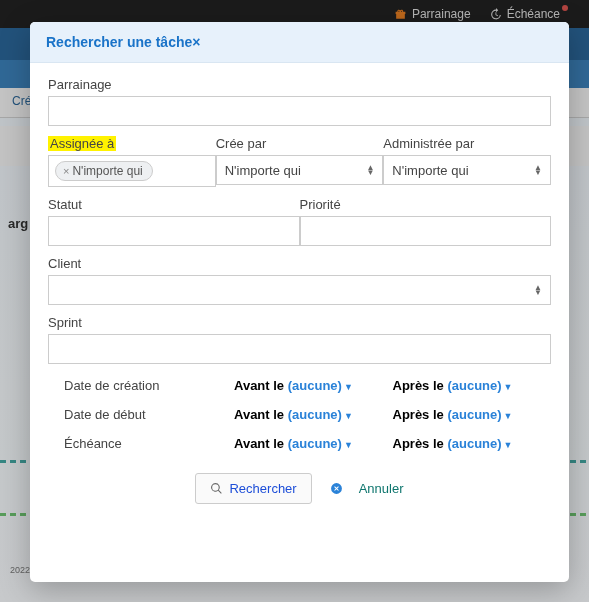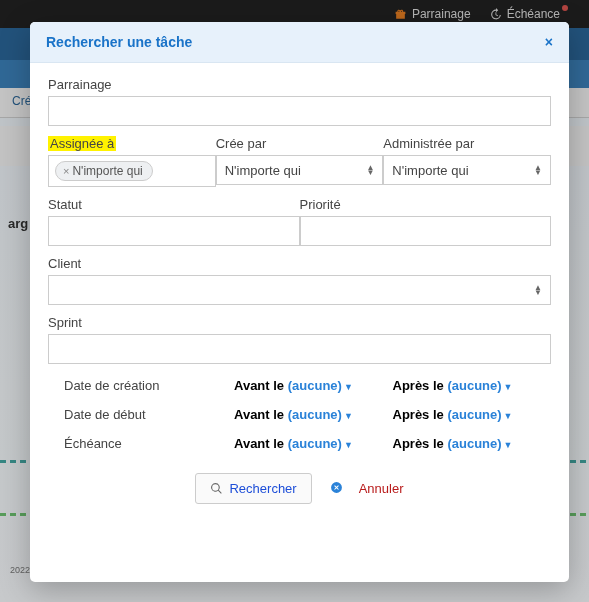--- a/index.html
+++ b/index.html
@@ -47,21 +47,21 @@
     background:#fff;
     border-radius:5px;
     box-shadow:0 8px 30px rgba(0,0,0,0.25);
     display:flex; flex-direction:column;
   }
   .modal-header {
     background:#e7f1fb;
     border-bottom:1px solid #d9e6f2;
     border-radius:5px 5px 0 0;
     padding:12px 16px;
-    display:flex; justify-content:space-between; align-items:center;
+    display:flex; align-items:center;
   }
   .modal-title { color:#1a73c8; font-weight:600; font-size:14px;}
   .close-x { color:#1a73c8; font-weight:700; cursor:pointer; font-size:14px;}
   .modal-body { padding:14px 18px 18px 18px; flex:1; overflow:auto;}
   .label { font-size:13px; color:#444; margin-bottom:4px; display:block;}
   .highlight { background:#fff200; padding:0 2px;}
   .field { margin-bottom:10px;}
   .input, .select {
     width:100%;
     border:1px solid #ccc;
@@ -86,21 +86,21 @@
   .date-row .dlabel { width:170px; color:#444;}
   .date-pick { flex:1; font-size:13px;font-weight:bold;}
   .link-blue { color:#2a82d8; cursor:pointer;}
   .caret-down { font-size:9px; color:#2a82d8; margin-left:2px;}
   .footer-btns { display:flex; justify-content:center; gap:18px; margin-top:22px; align-items:center;}
   .btn-search {
     background:#fafafa; border:1px solid #ccc; border-radius:3px;
     padding:7px 14px; font-size:13px; color:#1d4ed8; cursor:pointer;
     display:flex; align-items:center; gap:6px;
   }
-  .cancel { color:#b91c1c; font-size:13px; cursor:pointer; display:flex; gap:16px;}
+  .cancel { color:#0f766e; font-size:13px; cursor:pointer; display:flex; align-items:center; gap:16px;}
   .box { border:1px solid #ccc; min-height:30px; padding:2px 4px;}
   .svg-ico { width:13px; height:13px; }
 </style>
 </head>
 <body>
 
 <div class="topbar">
   <div class="item">
     <svg class="svg-ico" viewBox="0 0 24 24">
         <path fill="#e67e22" d="M20 7h-3.2c.1-.3.2-.6.2-1 0-1.7-1.3-3-3-3-1 0-1.9.5-2.5 1.3C10.9 3.5 10 3 9 3 7.3 3 6 4.3 6 6c0 .4.1.7.2 1H3v4h1v9h16v-9h1V7zM9 5c.6 0 1 .4 1 1s-.4 1-1 1-1-.4-1-1 .4-1 1-1zm5 0c.6 0 1 .4 1 1s-.4 1-1 1-1-.4-1-1 .4-1 1-1z"></path>

